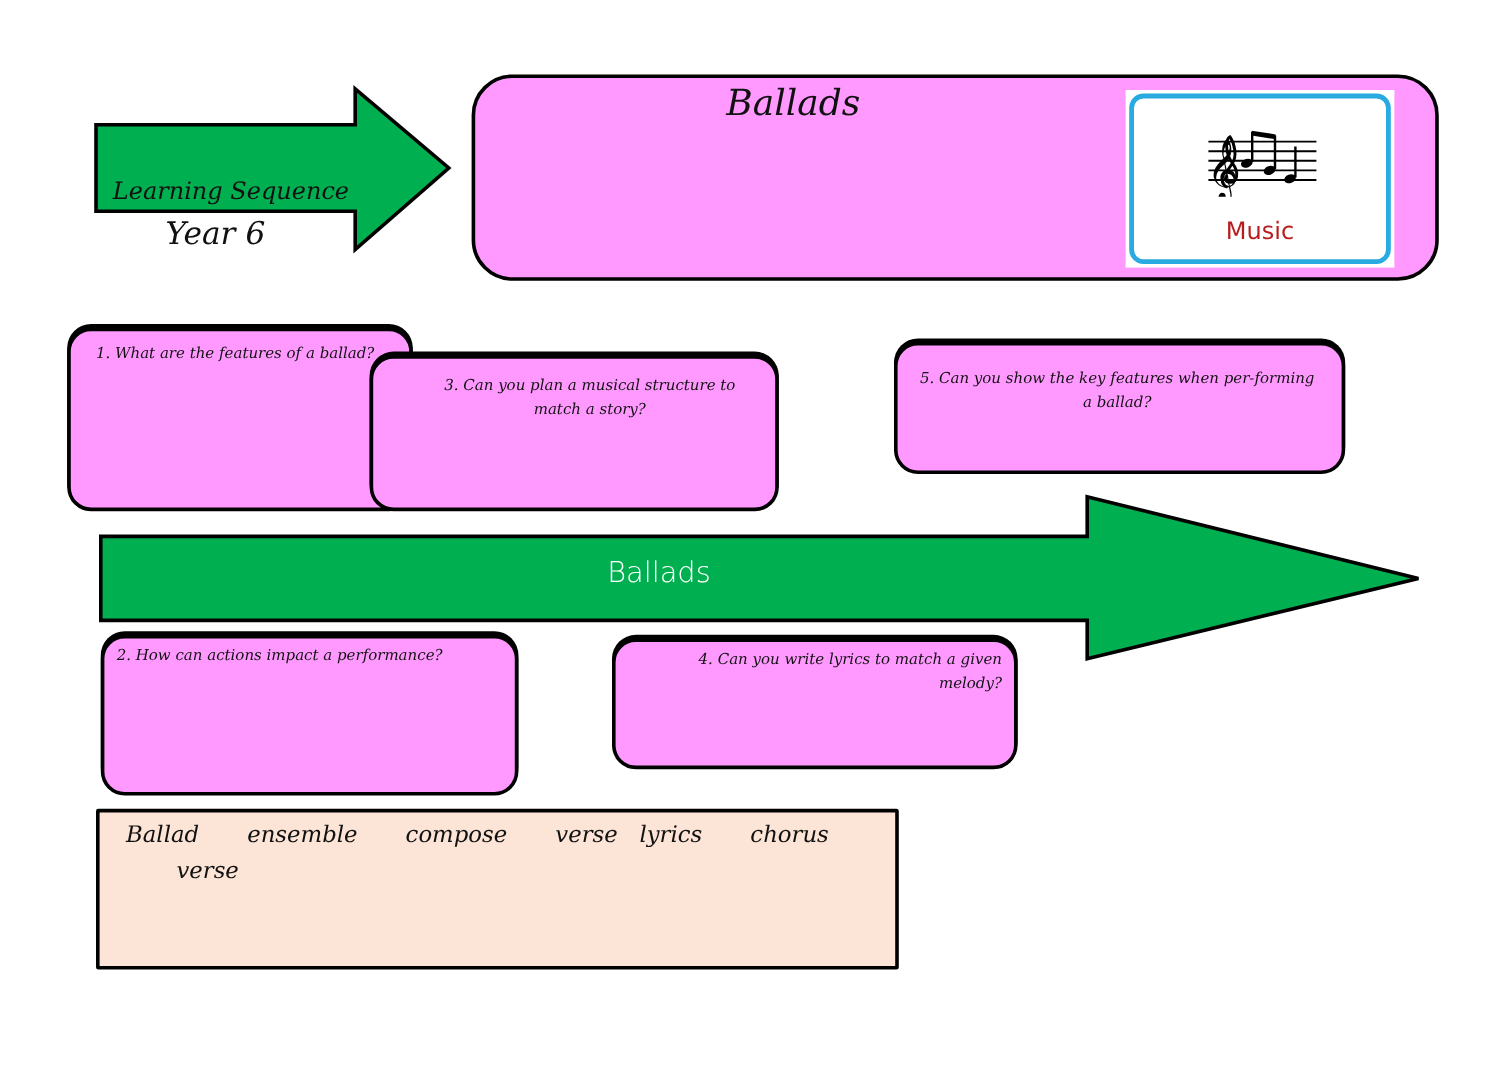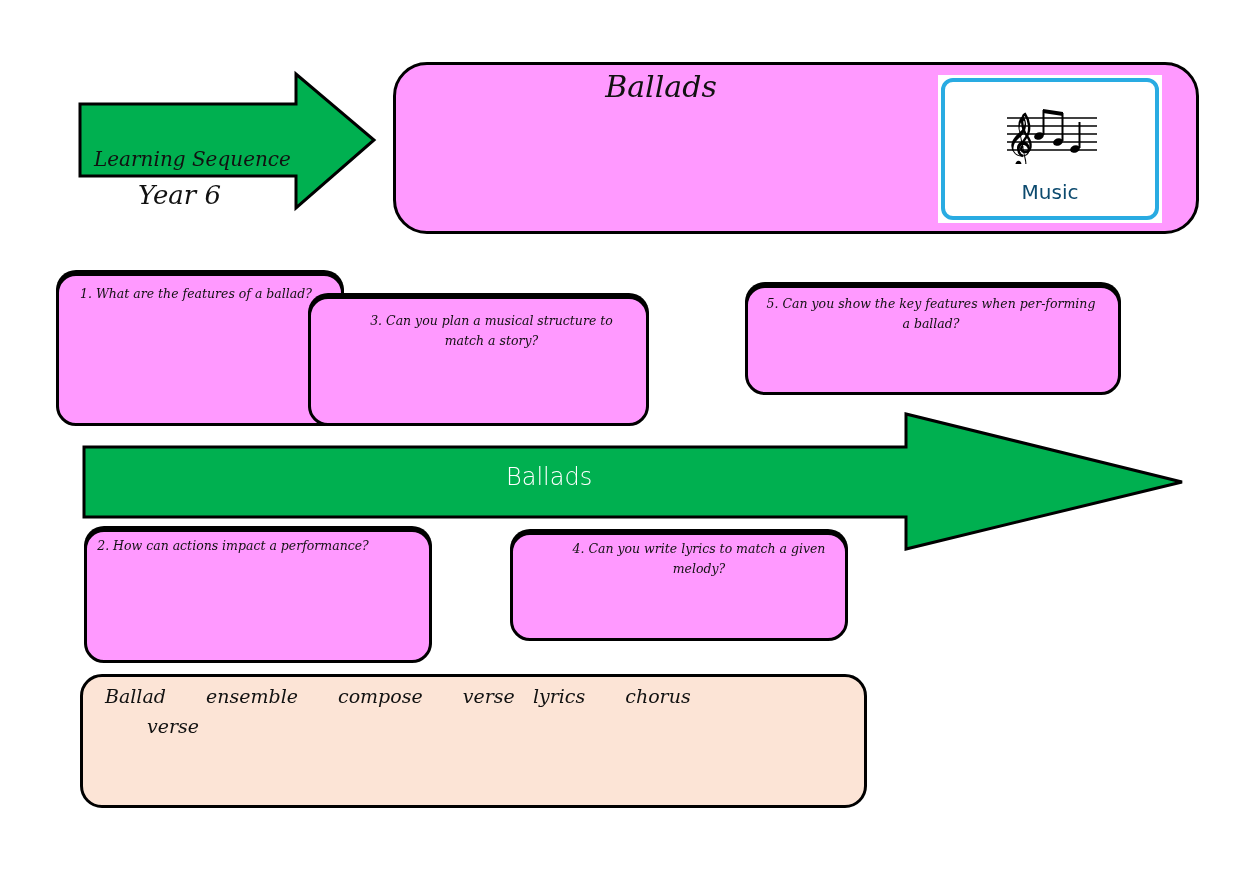--- a/index.html
+++ b/index.html
@@ -63,21 +63,21 @@
       border-radius: 12px;
       box-sizing: border-box;
       position: relative;
     }
     .music-label {
       position: absolute;
       left: 0; right: 0; bottom: 12px;
       text-align: center;
       font-family: "DejaVu Sans", sans-serif;
       font-size: 20px;
-      color: #0c4a6e;
+      color: #b91c1c;
     }
     .music-icon {
       position: absolute;
       left: 58px; top: 24px;
     }
 
     
     .card {
       position: absolute;
       background: #ff99ff;
@@ -91,24 +91,24 @@
       left: 10px; right: 10px; top: 8px;
       text-align: center;
       font-size: 12.5px;
       line-height: 20px;
     }
 
     
     .vocab-box {
       position: absolute;
       left: 80px; top: 674px;
-      width: 787px; height: 134px;
+      width: 669px; height: 134px;
       background: #fce4d6;
       border: 3px solid #000;
-      border-radius: 22px;
+      border-radius: 2px;
       box-sizing: border-box;
     }
     .vocab-words {
       position: absolute;
       left: 22px; top: 4px;
       width: 620px;
       font-size: 19px;
       line-height: 30px;
     }
     .vocab-word { display: inline-block; margin-right: 34px; }
@@ -153,34 +153,34 @@
 
 <div class="card" style="left:56px; top:273px; width:288px; height:153px;">
   <div class="card-text script" style="left:2px; right:10px;">1. What are the features of a ballad?</div>
 </div>
 
 <div class="card" style="left:308px; top:296px; width:341px; height:130px;">
   <div class="card-text script" style="left:40px; right:14px; top:12px;">3. Can you plan a musical structure to match a story?</div>
 </div>
 
 <div class="card" style="left:745px; top:285px; width:376px; height:110px;">
-  <div class="card-text script" style="left:16px; right:20px; top:6px;font-style:italic;">5. Can you show the key features when per-forming a ballad?</div>
+  <div class="card-text script" style="left:16px; right:20px; top:17px;font-style:italic;">5. Can you show the key features when per-forming a ballad?</div>
 </div>
 
 <svg class="arrow" style="left:82px; top:412px;" width="1104" height="140" viewBox="0 0 1104 140">
   <polygon points="2,35 824,35 824,2 1100,70 824,137 824,105 2,105" fill="#00b050" stroke="#000" stroke-width="3" stroke-linejoin="miter"></polygon>
 </svg>
 <div class="arrow-label" style="left:506px; top:463px; font-size:24px; color:#ffffff; font-style:normal; font-family:'DejaVu Sans', sans-serif; font-weight:300;">Ballads</div>
 
 <div class="card" style="left:84px; top:529px; width:348px; height:134px;">
   <div class="card-text script" style="left:10px; right:60px; top:4px;">2. How can actions impact a performance?</div>
 </div>
 
 <div class="card" style="left:510px; top:532px; width:338px; height:109px;">
-  <div class="card-text script" style="left:50px; right:10px; top:4px;">4. Can you write lyrics to match a given melody?</div>
+  <div class="card-text script" style="left:50px; right:10px; top:4px;text-align:right;">4. Can you write lyrics to match a given melody?</div>
 </div>
 
 <div class="vocab-box">
   <div class="vocab-words script">
     <span class="vocab-word">Ballad</span>
     <span class="vocab-word">ensemble</span>
     <span class="vocab-word">compose</span>
     <span class="vocab-word" style="margin-right:12px;">verse</span>
     <span class="vocab-word">lyrics</span>
     <span class="vocab-word">chorus</span>

